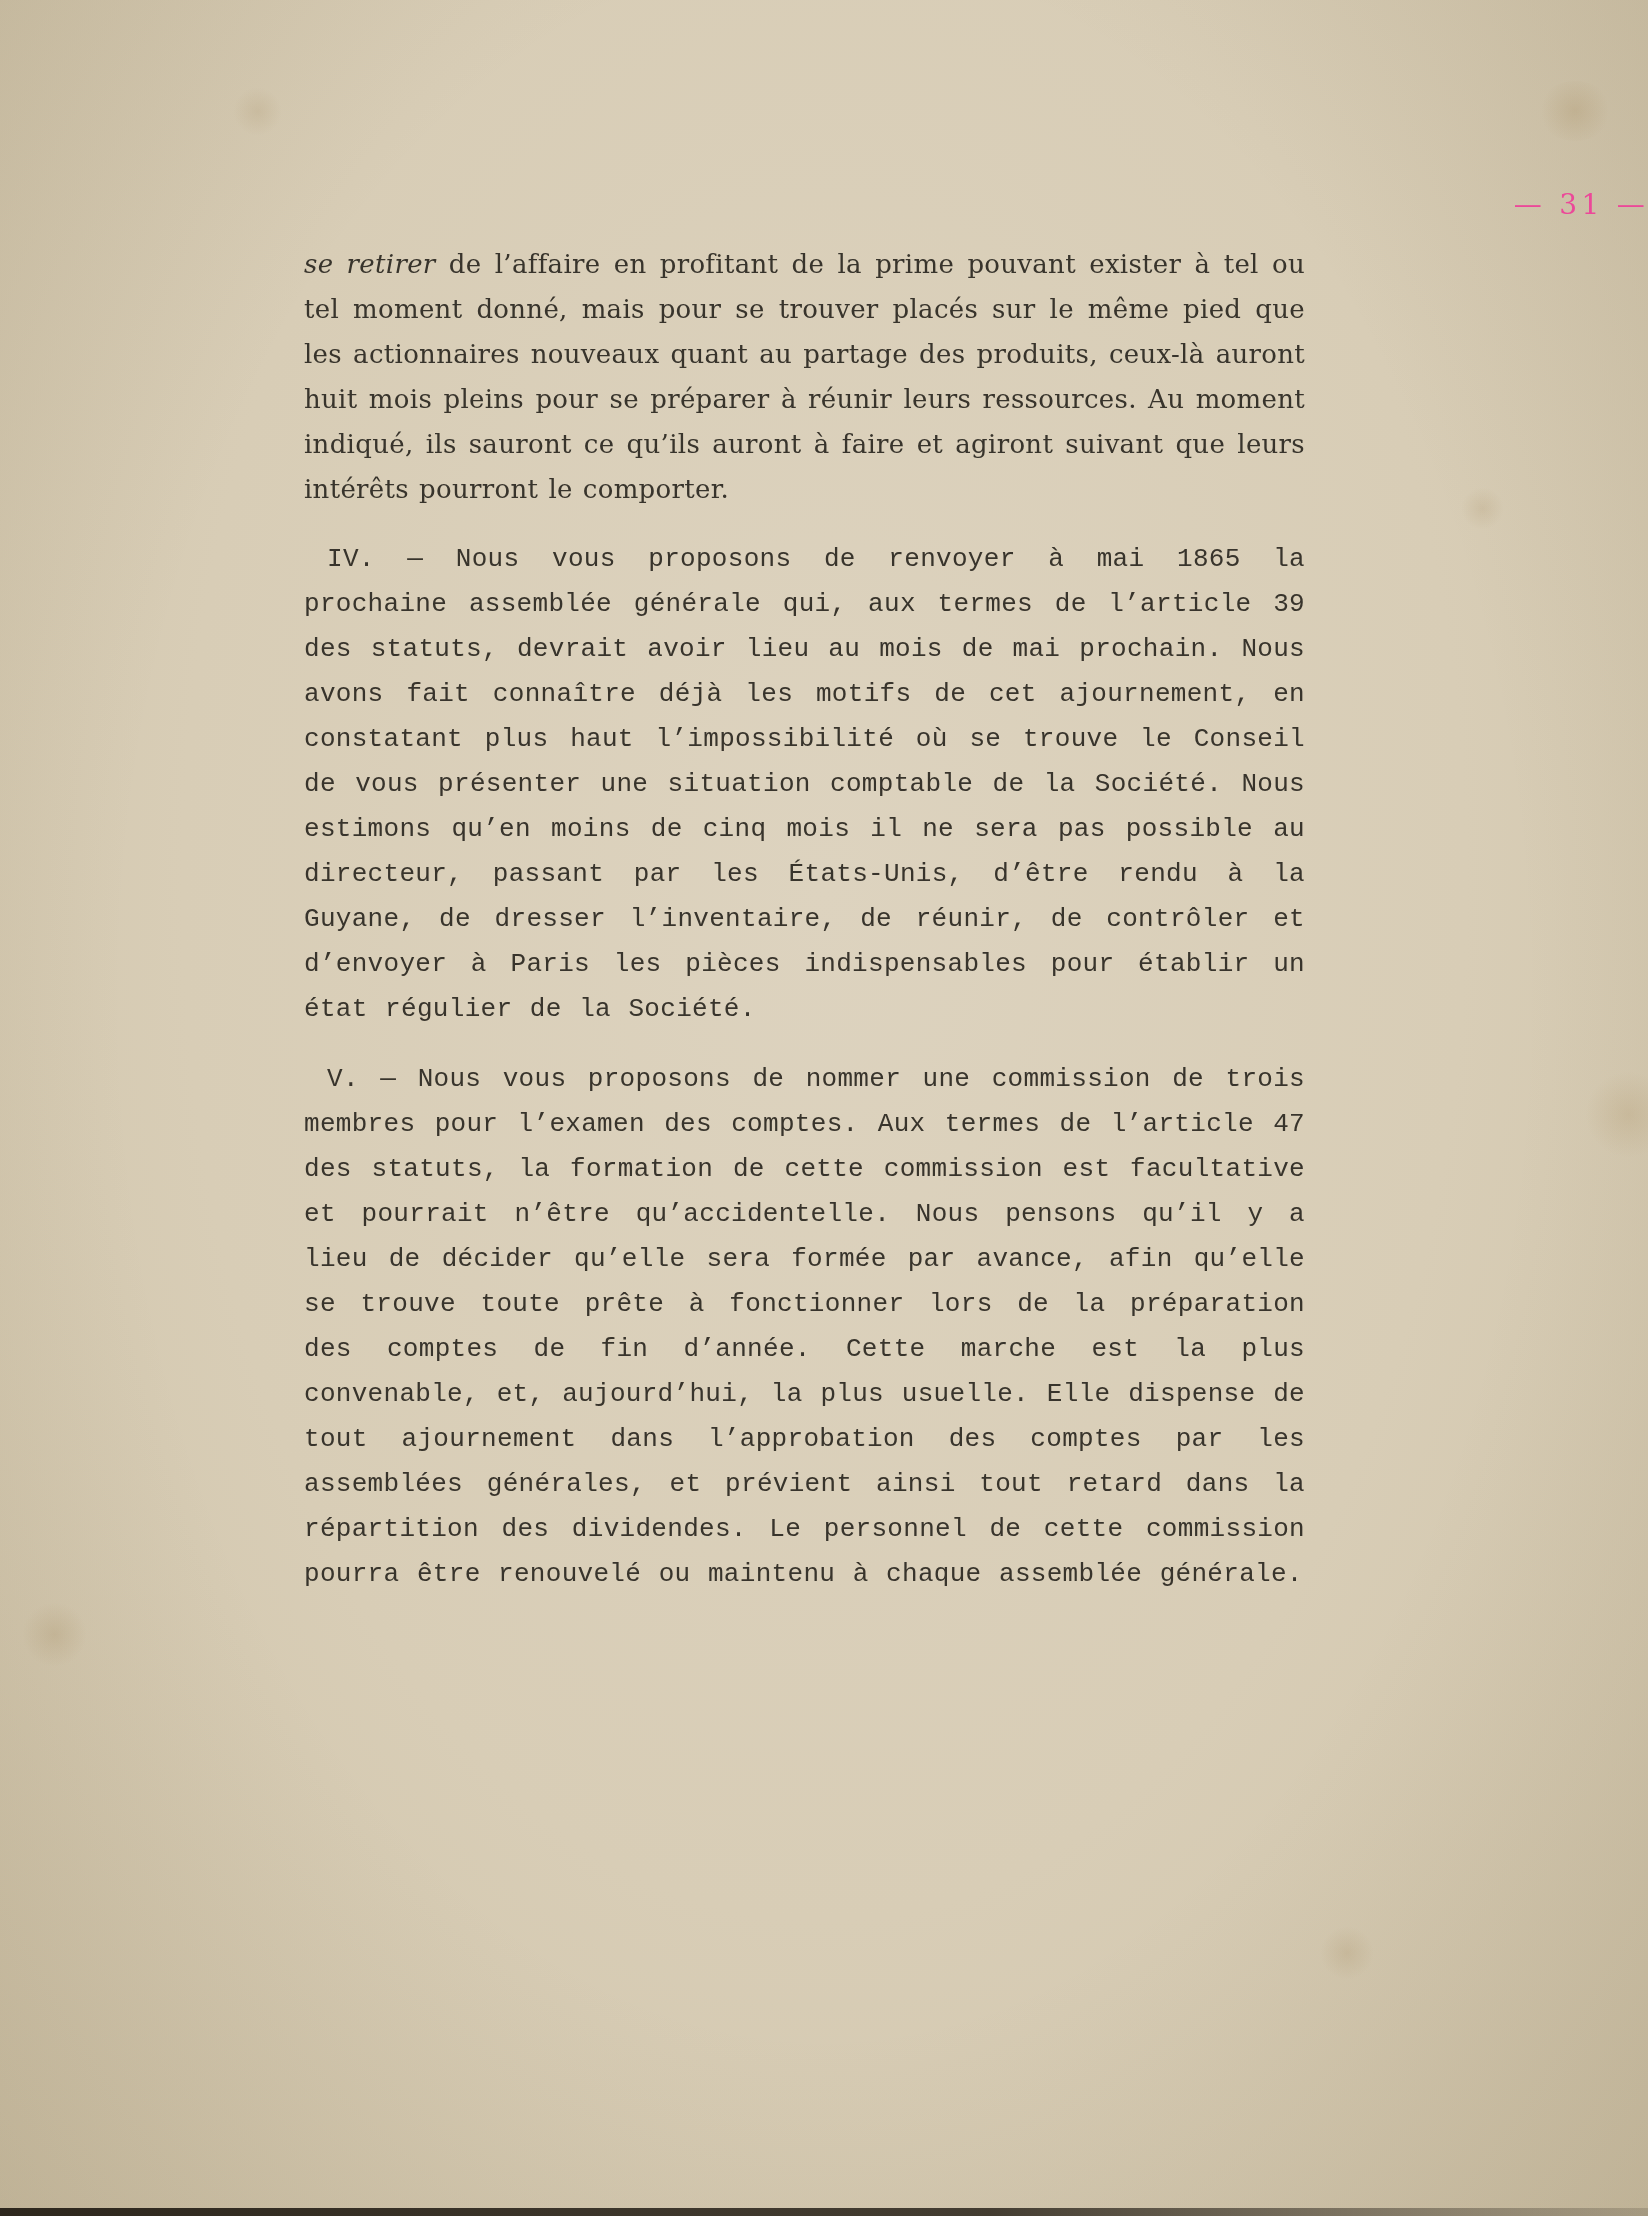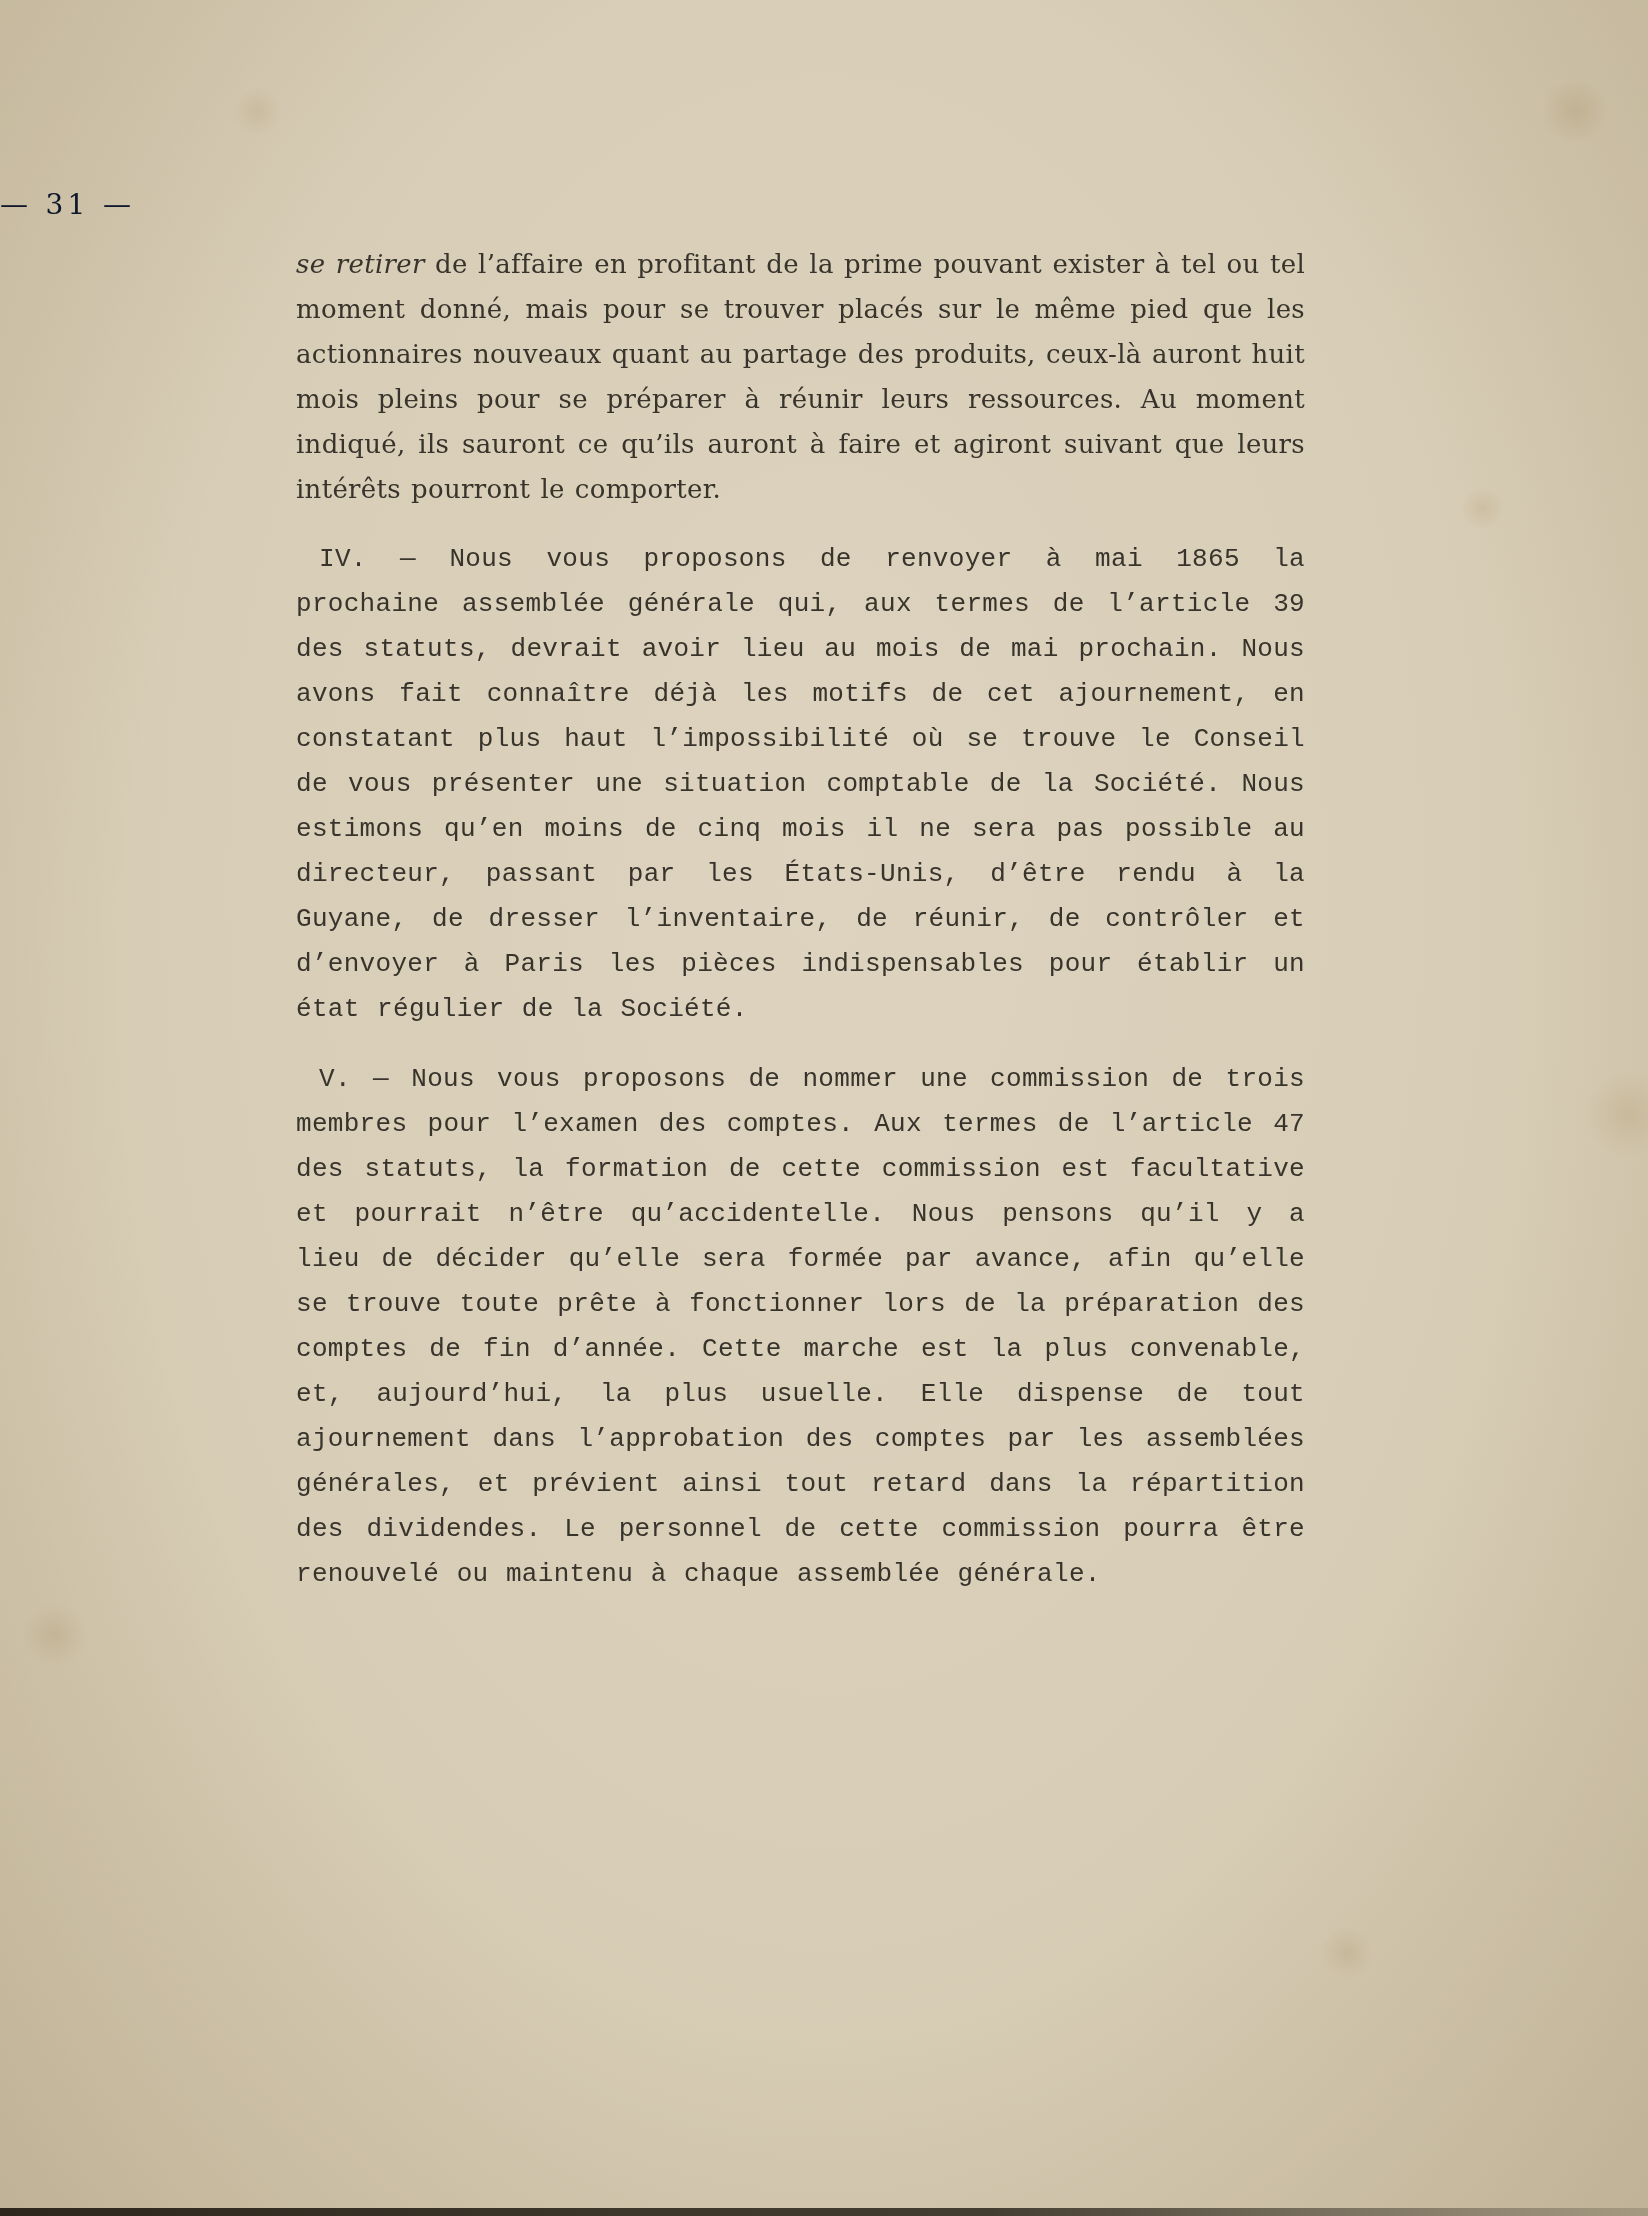--- a/index.html
+++ b/index.html
@@ -44,39 +44,39 @@
     height: 7.6px;
     background: linear-gradient(to right, rgba(20,15,8,0.85) 0%, rgba(20,15,8,0.75) 60%, rgba(20,15,8,0.15) 100%);
     pointer-events: none;
   }
 
   .page-number {
     position: absolute;
     top: 188px;
     left: 0;
     width: 100%;
-    text-align: left;
+    text-align: right;
     font-size: 28px;
     letter-spacing: 4.3px;
-    color: #0f172a;
+    color: #ec4899;
   }
 
   .text-block {
     position: absolute;
     top: 242px;
     left: 288px;
     width: 1017px;
     font-size: 26px;
     line-height: 45px;
     text-align: justify;
     letter-spacing: 0.3px;
     word-spacing: 1.6px;
   }
   .text-block p {
-    margin: 0 0 25px 8px;
+    margin: 0 0 25px 16px;
   }
   .text-block p.indent {
     text-indent: 23px;
     font-family: Liberation Mono, monospace;
   }
   .italic {
     font-style: italic;
   }
 </style>
 </head>

